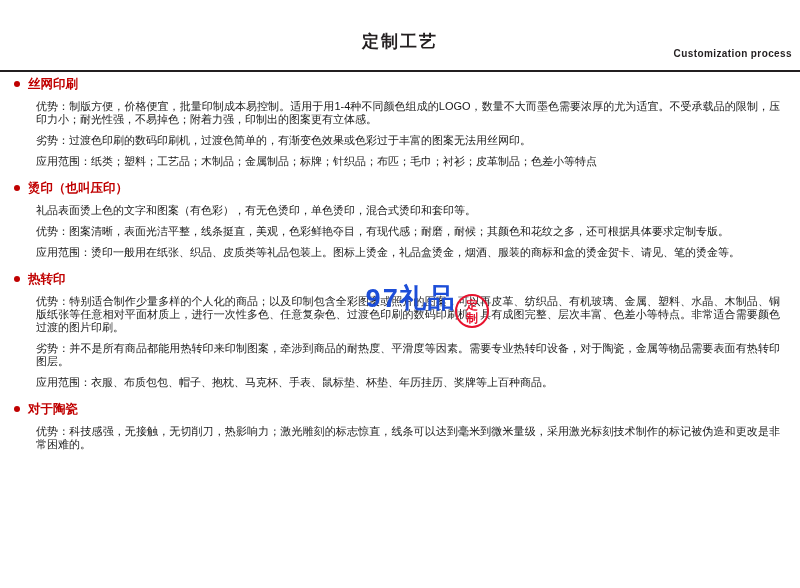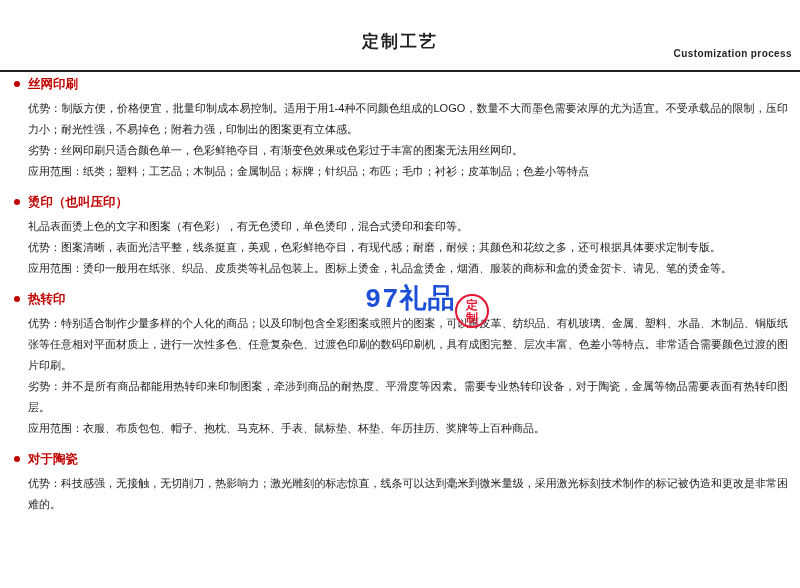--- a/index.html
+++ b/index.html
@@ -80,26 +80,26 @@
     position: absolute;
     left: 0;
     top: 5px;
     width: 6px;
     height: 6px;
     border-radius: 50%;
     background: #c00000;
   }
   .para {
     font-size: 11px;
-    line-height: 21px;
+    line-height: 13px;
     color: #1a1a1a;
     padding-left: 14px;
     text-align: justify;
     padding-right: 12px;
-    margin: 0;
+    margin: 8px;
   }
   
   .watermark {
     position: absolute;
     left: 365px;
     top: 286px;
     pointer-events: none;
     user-select: none;
   }
   .wm-main {
@@ -140,21 +140,21 @@
   </div>
 
   <div class="content">
 
     <div class="section">
       <div class="sec-head">
         <span class="bullet"></span>
         <span>丝网印刷</span>
       </div>
       <p class="para">优势：制版方便，价格便宜，批量印制成本易控制。适用于用1-4种不同颜色组成的LOGO，数量不大而墨色需要浓厚的尤为适宜。不受承载品的限制，压印力小；耐光性强，不易掉色；附着力强，印制出的图案更有立体感。</p>
-      <p class="para">劣势：丝网印刷只适合颜色单一，色彩鲜艳夺目，有渐变色效果或色彩过于丰富的图案无法用丝网印。</p>
+      <p class="para">劣势：过渡色印刷的数码印刷机，过渡色简单的，有渐变色效果或色彩过于丰富的图案无法用丝网印。</p>
       <p class="para">应用范围：纸类；塑料；工艺品；木制品；金属制品；标牌；针织品；布匹；毛巾；衬衫；皮革制品；色差小等特点</p>
     </div>
 
     <div class="section">
       <div class="sec-head">
         <span class="bullet"></span>
         <span>烫印（也叫压印）</span>
       </div>
       <p class="para">礼品表面烫上色的文字和图案（有色彩），有无色烫印，单色烫印，混合式烫印和套印等。</p>
       <p class="para">优势：图案清晰，表面光洁平整，线条挺直，美观，色彩鲜艳夺目，有现代感；耐磨，耐候；其颜色和花纹之多，还可根据具体要求定制专版。</p>

